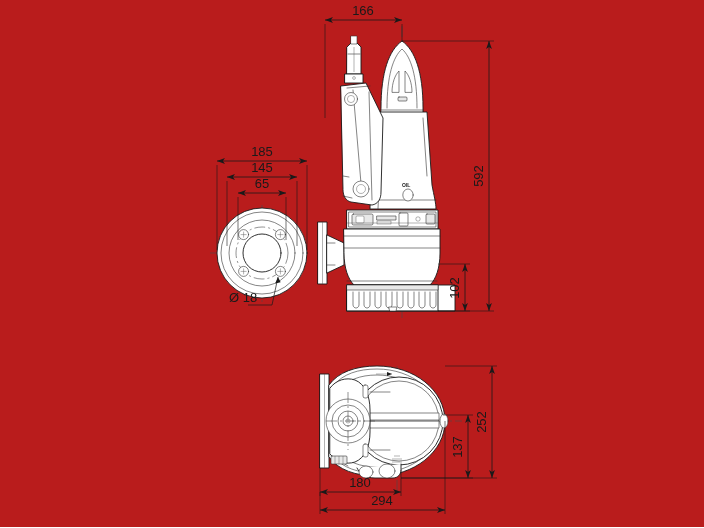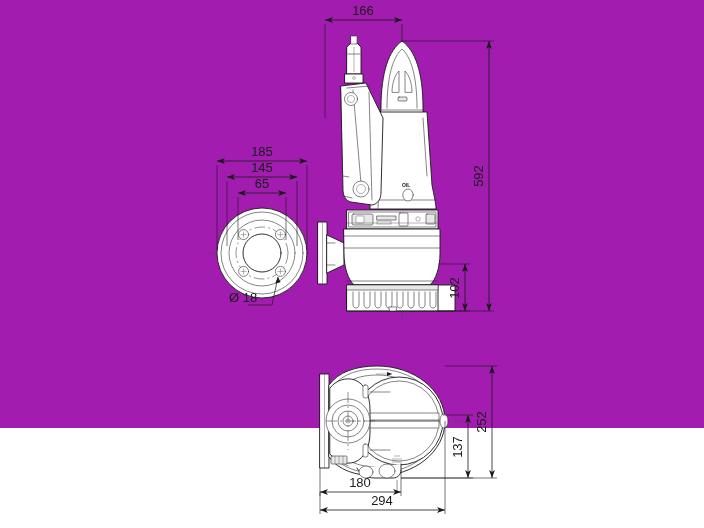--- a/index.html
+++ b/index.html
@@ -9,22 +9,22 @@
   }
   body {
     width: 704px;
     height: 528px;
     overflow: hidden;
     font-family: "Liberation Sans", sans-serif;
   }
   #sheet {
     position: relative;
     width: 704px;
-    height: 428px;
-    background: #a21caf;
+    height: 527px;
+    background: #b91c1c;
   }
   #drawing {
     position: absolute;
     left: 0;
     top: 0;
     width: 704px;
     height: 528px;
   }
   .dim-text {
     font-family: "Liberation Sans", sans-serif;

